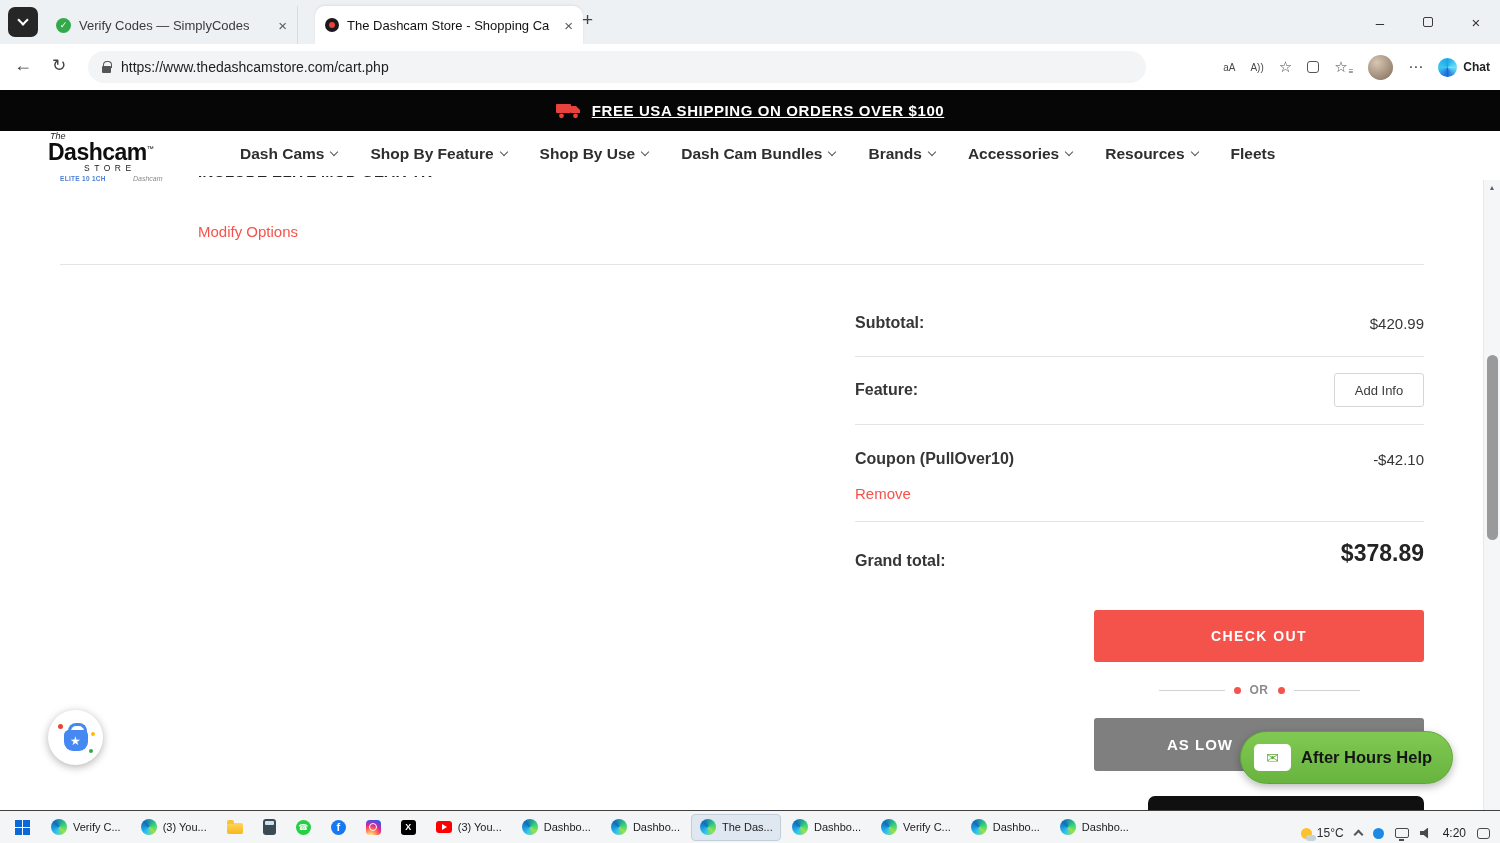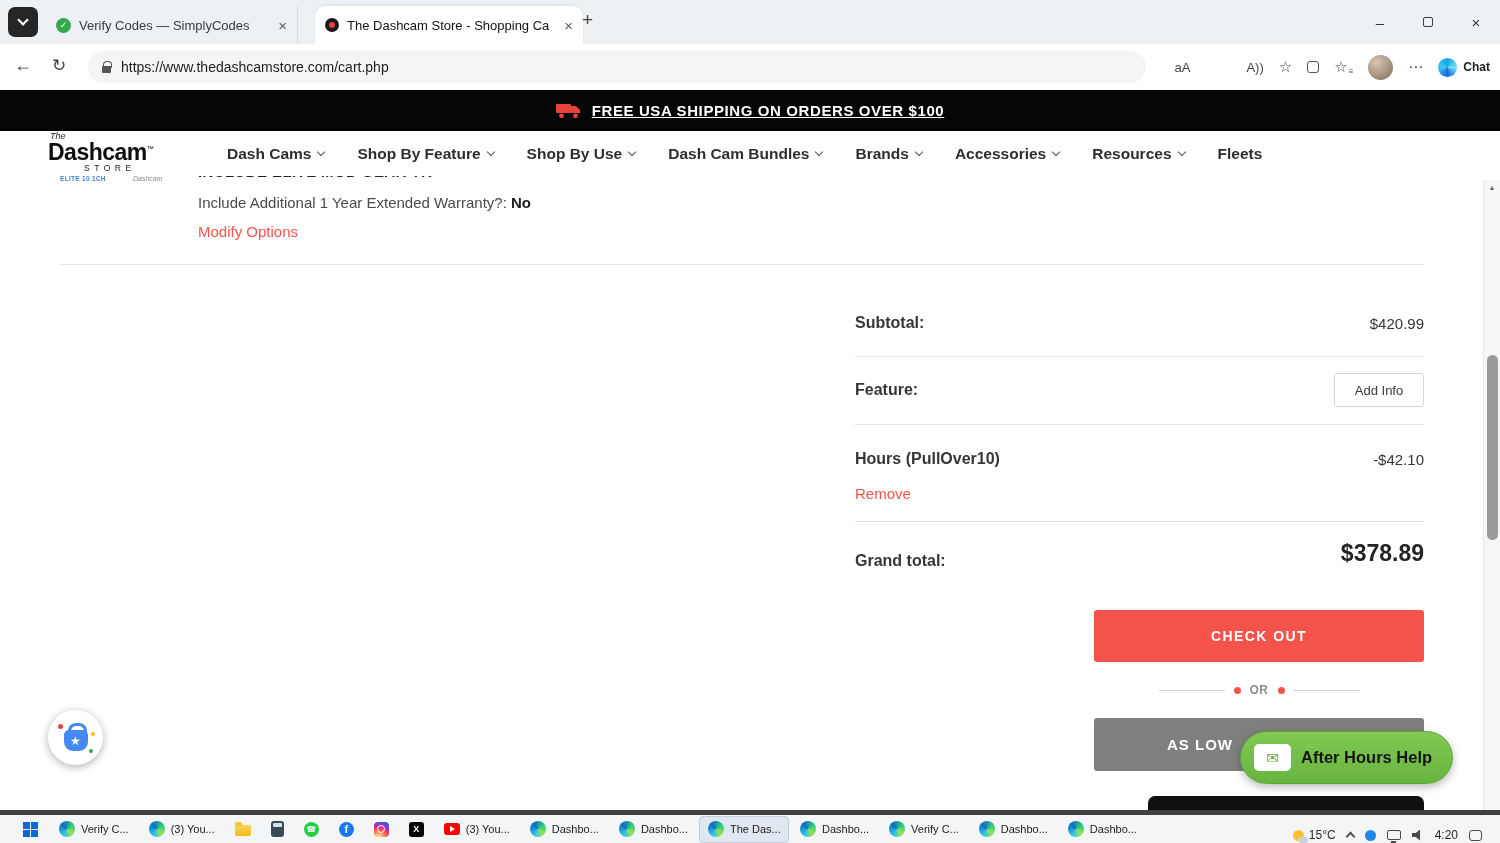--- a/index.html
+++ b/index.html
@@ -29,41 +29,41 @@
   
   .addrbar{position:absolute;left:0;top:44px;width:100%;height:46px;background:#fff;}
   .back{position:absolute;left:14px;top:11px;font-size:18px;color:#424242;cursor:pointer;}
   .reload{position:absolute;left:52px;top:11px;font-size:17px;color:#424242;cursor:pointer;}
   .urlpill{position:absolute;left:88px;top:7px;width:1058px;height:32px;background:#f2f4f5;border-radius:16px;
     display:flex;align-items:center;padding:0 14px;gap:10px;}
   .lock{width:9px;height:7px;background:#555;border-radius:1px;position:relative;margin-top:4px;flex:none;}
   .lock:before{content:'';position:absolute;top:-5px;left:1px;width:7px;height:6px;border:1.6px solid #555;border-bottom:none;border-radius:4px 4px 0 0;}
   .url{font-size:14px;font-weight:500;color:#1e1e20;white-space:nowrap;}
   .addr-right{position:absolute;right:10px;top:0;height:46px;display:flex;align-items:center;gap:15px;}
-  .gly{font-size:13px;color:#474747;margin-left:41px;}
+  .gly{font-size:10px;color:#474747;}
   .star{font-size:15px;color:#474747;}
   .extsq{width:12px;height:12px;border:1.6px solid #555;border-radius:3px;}
   .starset{display:flex;align-items:flex-end;gap:1px;color:#474747;}
   .starset .s2{font-size:8px;}
   .avatar{width:25px;height:25px;border-radius:50%;background:radial-gradient(circle at 35% 30%,#d9c6b2,#7d6a58);}
   .dots{font-size:15px;color:#474747;}
   .chatbtn{display:flex;align-items:center;gap:6px;font-size:12px;font-weight:700;color:#222;cursor:pointer;}
   .bing{width:19px;height:19px;border-radius:50%;background:conic-gradient(#19a7e8,#6ee0f7,#1868d9,#3ec6f0,#19a7e8);}
 
   
   .page{position:absolute;left:0;top:90px;width:1500px;height:720px;background:#fff;overflow:hidden;}
   .shipbar{position:absolute;left:0;top:0;width:100%;height:41px;background:#060606;display:flex;align-items:center;justify-content:center;gap:10px;z-index:6;}
   .shipbar .txt{color:#fff;font-size:15px;font-weight:700;letter-spacing:.6px;text-decoration:underline;}
   .mainnav{position:absolute;left:0;top:41px;width:100%;height:45px;background:#fff;z-index:5;}
   .logo{position:absolute;left:48px;top:1px;line-height:1;cursor:pointer;}
   .logo .l1{font-size:9px;font-style:italic;color:#222;margin-left:2px;}
   .logo .l2{font-size:23px;font-weight:800;color:#0e0e0e;letter-spacing:-.5px;}
   .logo .tm{font-size:7px;vertical-align:super;font-weight:400;}
   .logo .l3{font-size:8.5px;letter-spacing:4.5px;color:#222;margin-left:36px;}
-  .navlist{position:absolute;left:227px;top:0;height:45px;display:flex;align-items:center;gap:33px;}
+  .navlist{position:absolute;left:240px;top:0;height:45px;display:flex;align-items:center;gap:33px;}
   .navitem{display:flex;align-items:center;gap:7px;font-size:15.5px;font-weight:600;color:#2e2e2e;cursor:pointer;white-space:nowrap;}
   .caret{width:6px;height:6px;border-right:1.6px solid #555;border-bottom:1.6px solid #555;transform:rotate(45deg);margin-top:-4px;}
 
   
   .thumb1{position:absolute;left:60px;top:70px;width:50px;z-index:1;}
   .t1img{width:46px;height:13px;background:#26262b;border-radius:2px;}
   .t1cap{font-size:6.5px;font-weight:700;color:#4a7fd4;margin-top:2px;letter-spacing:.3px;}
   .thumb2{position:absolute;left:133px;top:72px;width:42px;z-index:1;}
   .t2img{width:36px;height:12px;background:#f4f4f4;border:1px solid #e2e2e2;}
   .t2cap{font-size:7px;color:#888;font-style:italic;margin-top:1px;}
@@ -114,22 +114,22 @@
   .bd2{width:4px;height:4px;background:#fbbc05;right:-7px;top:2px;}
   .bd3{width:4px;height:4px;background:#34a853;right:-5px;bottom:-2px;}
 
   
   .scrollbar{position:absolute;left:1483px;top:90px;width:17px;height:720px;background:#f5f6f7;border-left:1px solid #e8e8e8;z-index:20;}
   .sb-up,.sb-dn{position:absolute;left:0;width:16px;height:15px;display:flex;align-items:center;justify-content:center;font-size:7px;color:#5f6368;cursor:pointer;}
   .sb-up{top:0}
   .sb-thumb{position:absolute;left:3px;top:175px;width:11px;height:185px;background:#9a9a9a;border-radius:6px;cursor:pointer;}
 
   
-  .taskbar{position:absolute;left:0;top:810px;width:100%;height:33px;background:#f3f5f7;border-top:5px solid #404040;
-    display:flex;align-items:center;padding:0 12px;gap:2px;z-index:30;}
+  .taskbar{position:absolute;left:0;top:810px;width:100%;height:33px;background:#f3f5f7;border-top:1px solid #404040;
+    display:flex;align-items:center;padding:0 4px;gap:2px;z-index:30;}
   .start{width:36px;height:29px;display:flex;align-items:center;justify-content:center;cursor:pointer;}
   .winlogo{display:grid;grid-template-columns:7px 7px;gap:1px;}
   .winlogo span{width:7px;height:7px;background:#0a68d8;}
   .tb-item{height:27px;display:flex;align-items:center;gap:6px;padding:0 8px;border-radius:4px;font-size:11px;color:#1c1c1c;cursor:pointer;border:1px solid transparent;}
   .tb-item.active{background:#dfe7f0;border:1px solid #c2cfdb;}
   .tb-label{max-width:50px;white-space:nowrap;overflow:hidden;}
   .ic-edge{width:16px;height:16px;border-radius:50%;flex:none;
     background:conic-gradient(from 210deg,#2cc3f2,#0f6cbd 30%,#35d17b 60%,#9ae14c 80%,#2cc3f2);}
   .ic-folder{width:16px;height:11px;background:linear-gradient(#ffd45e,#f7b818);border-radius:2px;position:relative;margin-top:2px;}
   .ic-folder:before{content:'';position:absolute;top:-3px;left:0;width:7px;height:4px;background:#f7c437;border-radius:2px 2px 0 0;}
@@ -215,34 +215,30 @@
 
     <div class="thumb1">
       <div class="t1img"></div>
       <div class="t1cap">ELITE 10 1CH</div>
     </div>
     <div class="thumb2">
       <div class="t2img"></div>
       <div class="t2cap">Dashcam</div>
     </div>
     <div class="hidline">INCLUDE ELITE MOD GEAR TK</div>
-    <div class="warranty">
-      <span>Include Additional 1 Year Extended Warranty?:</span>
-      <span class="wv">No</span>
-    </div>
     <div class="modify">Modify Options</div>
     <div class="hr hr1"></div>
 
     <div class="sumlab lab-sub">Subtotal:</div>
     <div class="sumval val-sub">$420.99</div>
     <div class="hr hr2"></div>
     <div class="sumlab lab-ship">Feature:</div>
     <div class="addinfo">Add Info</div>
     <div class="hr hr3"></div>
-    <div class="sumlab lab-coup">Hours (PullOver10)</div>
+    <div class="sumlab lab-coup">Coupon (PullOver10)</div>
     <div class="sumval val-coup">-$42.10</div>
     <div class="remove">Remove</div>
     <div class="hr hr4"></div>
     <div class="sumlab lab-grand">Grand total:</div>
     <div class="grandval">$378.89</div>
 
     <div class="btn-chk">CHECK OUT</div>
     <div class="or-row">
       <span class="orline"></span>
       <span class="ordot"></span>

